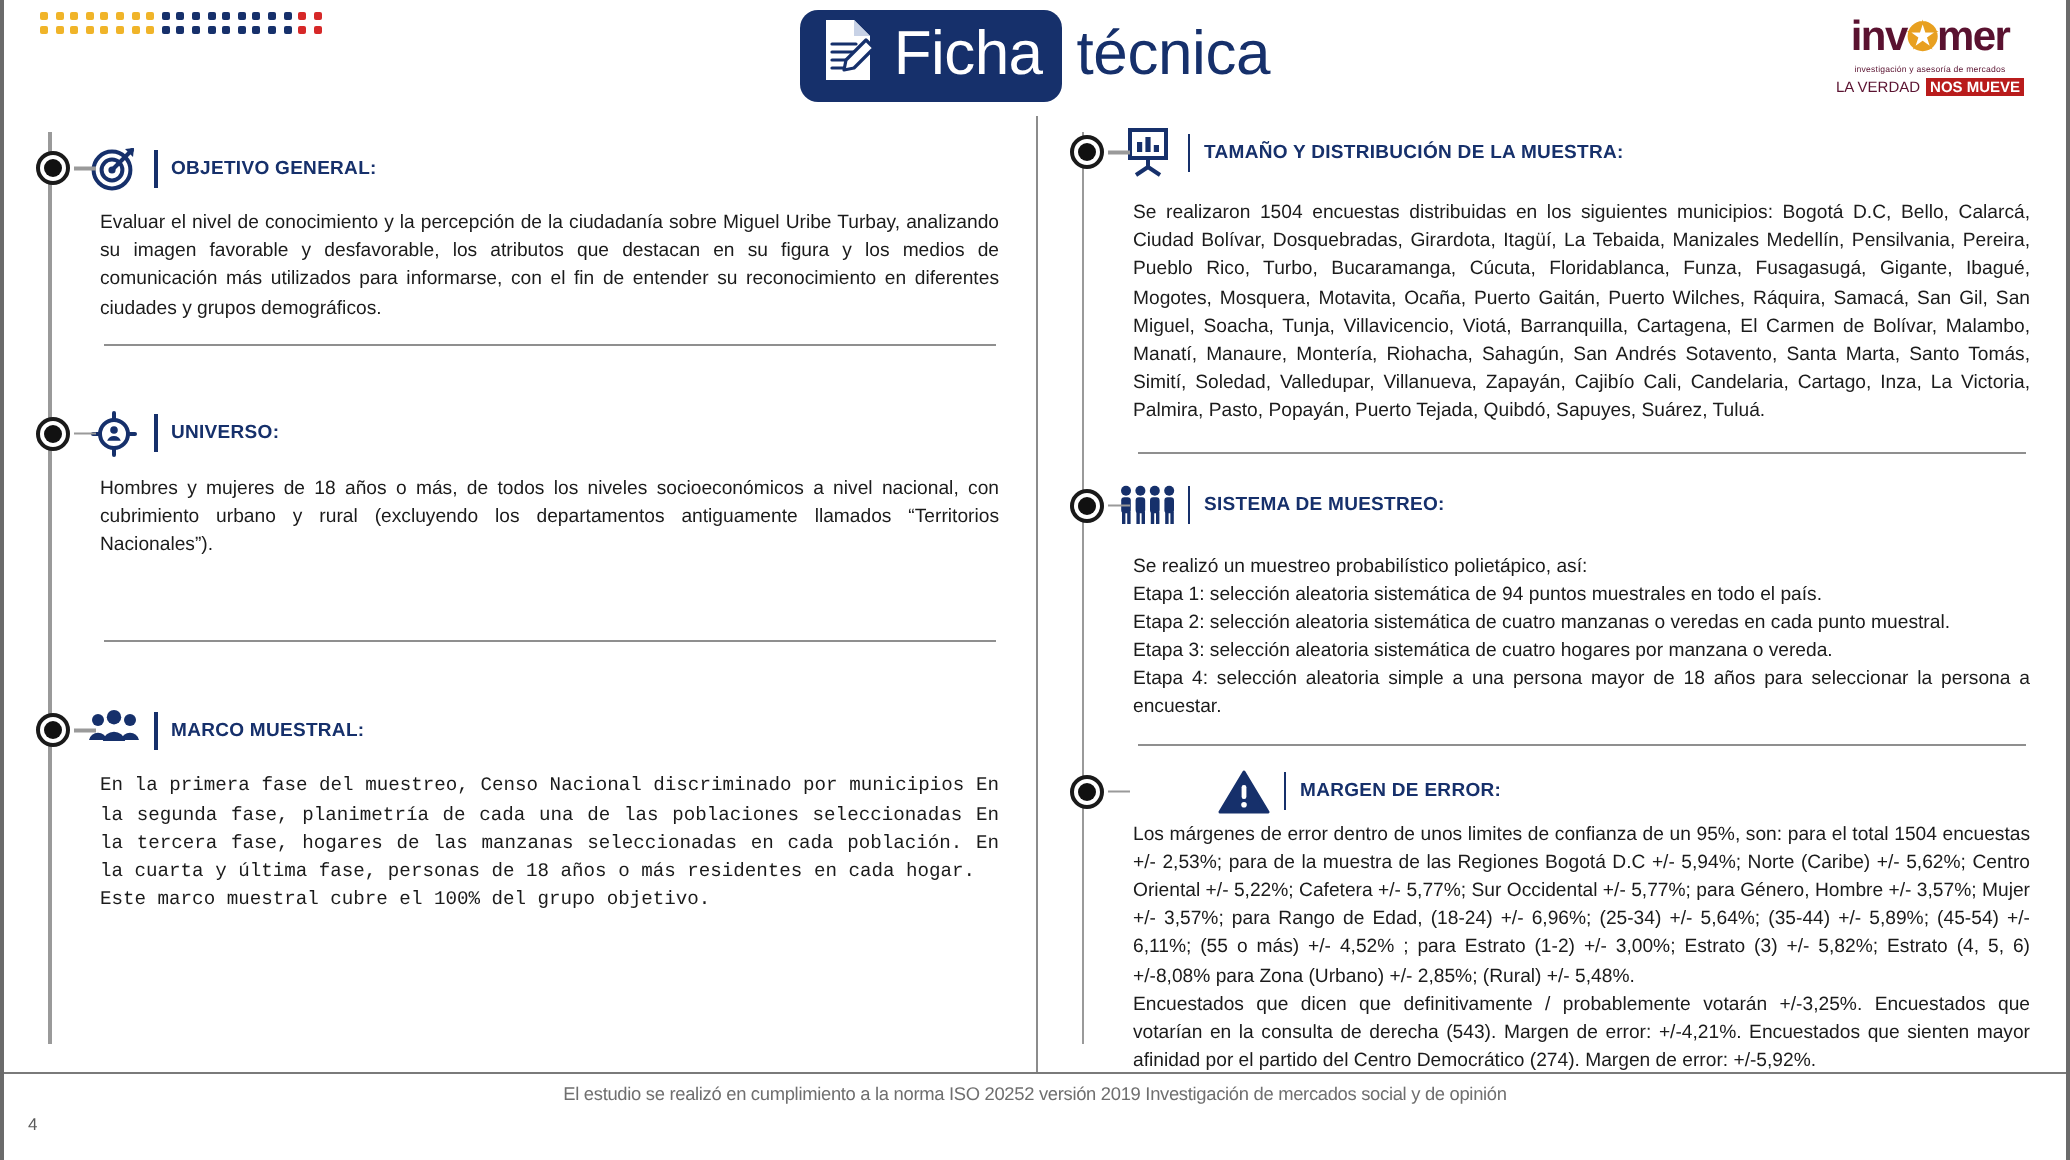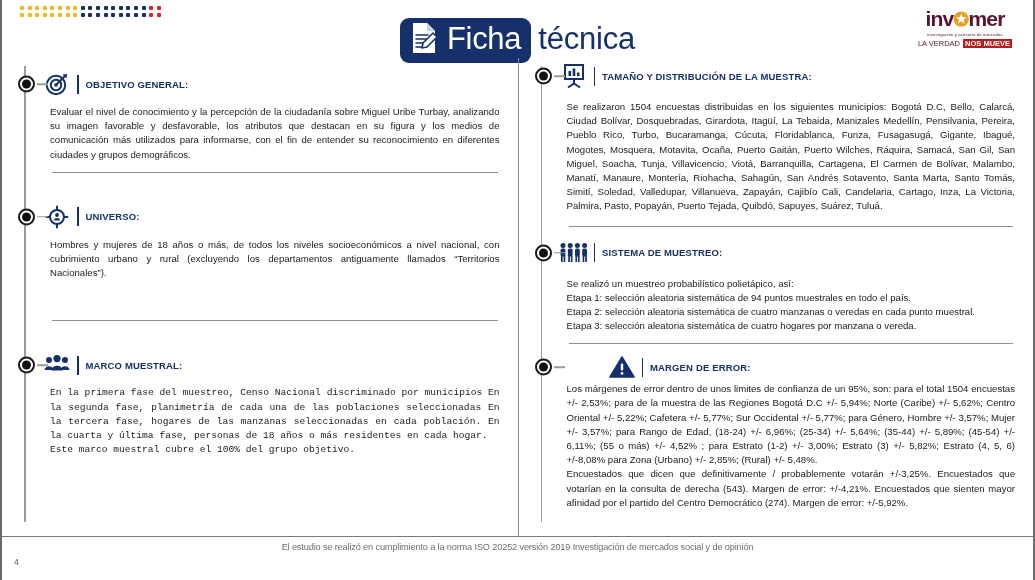--- a/index.html
+++ b/index.html
@@ -27,21 +27,21 @@
     left: 18px; top: 6px;
     display: flex;
     flex-direction: column;
     gap: 3px;
   }
   .dot-row { display: flex; gap: 3.6px; }
   .dot { width: 4px; height: 4px; border-radius: 1px; }
 
   .title-wrap {
     position: absolute;
-    left: 0; right: 0; top: 18px;
+    left: 0; right: 0; top: 5px;
     display: flex;
     justify-content: center;
     align-items: center;
   }
   .title-badge {
     background: #16306b;
     border-radius: 9px;
     padding: 4px 10px 5px 9px;
     display: flex;
     align-items: center;
@@ -420,20 +420,21 @@
             </svg>
           </span>
           <span class="sec-bar"></span>
           <span class="sec-title">SISTEMA DE MUESTREO:</span>
         </div>
         <div class="sec-body" style="margin-top:10px; text-align:left;">
           <p>Se realizó un muestreo probabilístico polietápico, así:</p>
           <p>Etapa 1: selección aleatoria sistemática de 94 puntos muestrales en todo el país.</p>
           <p>Etapa 2: selección aleatoria sistemática de cuatro manzanas o veredas en cada punto muestral.</p>
           <p>Etapa 3: selección aleatoria sistemática de cuatro hogares por manzana o vereda.</p>
+          <p style="text-align:justify;">Etapa 4: selección aleatoria simple a una persona mayor de 18 años para seleccionar la persona a encuestar.</p>
         </div>
         <div class="divider" style="margin-top:10px;"></div>
       </div>
 
       <div class="section" style="margin-top:10px;">
         <div class="sec-head" style="height:26px;padding-left:48px;">
           <span class="node"></span>
           <span class="node-stem"></span>
           <span class="sec-icon">
             <svg width="26" height="24" viewBox="0 0 26 24">

